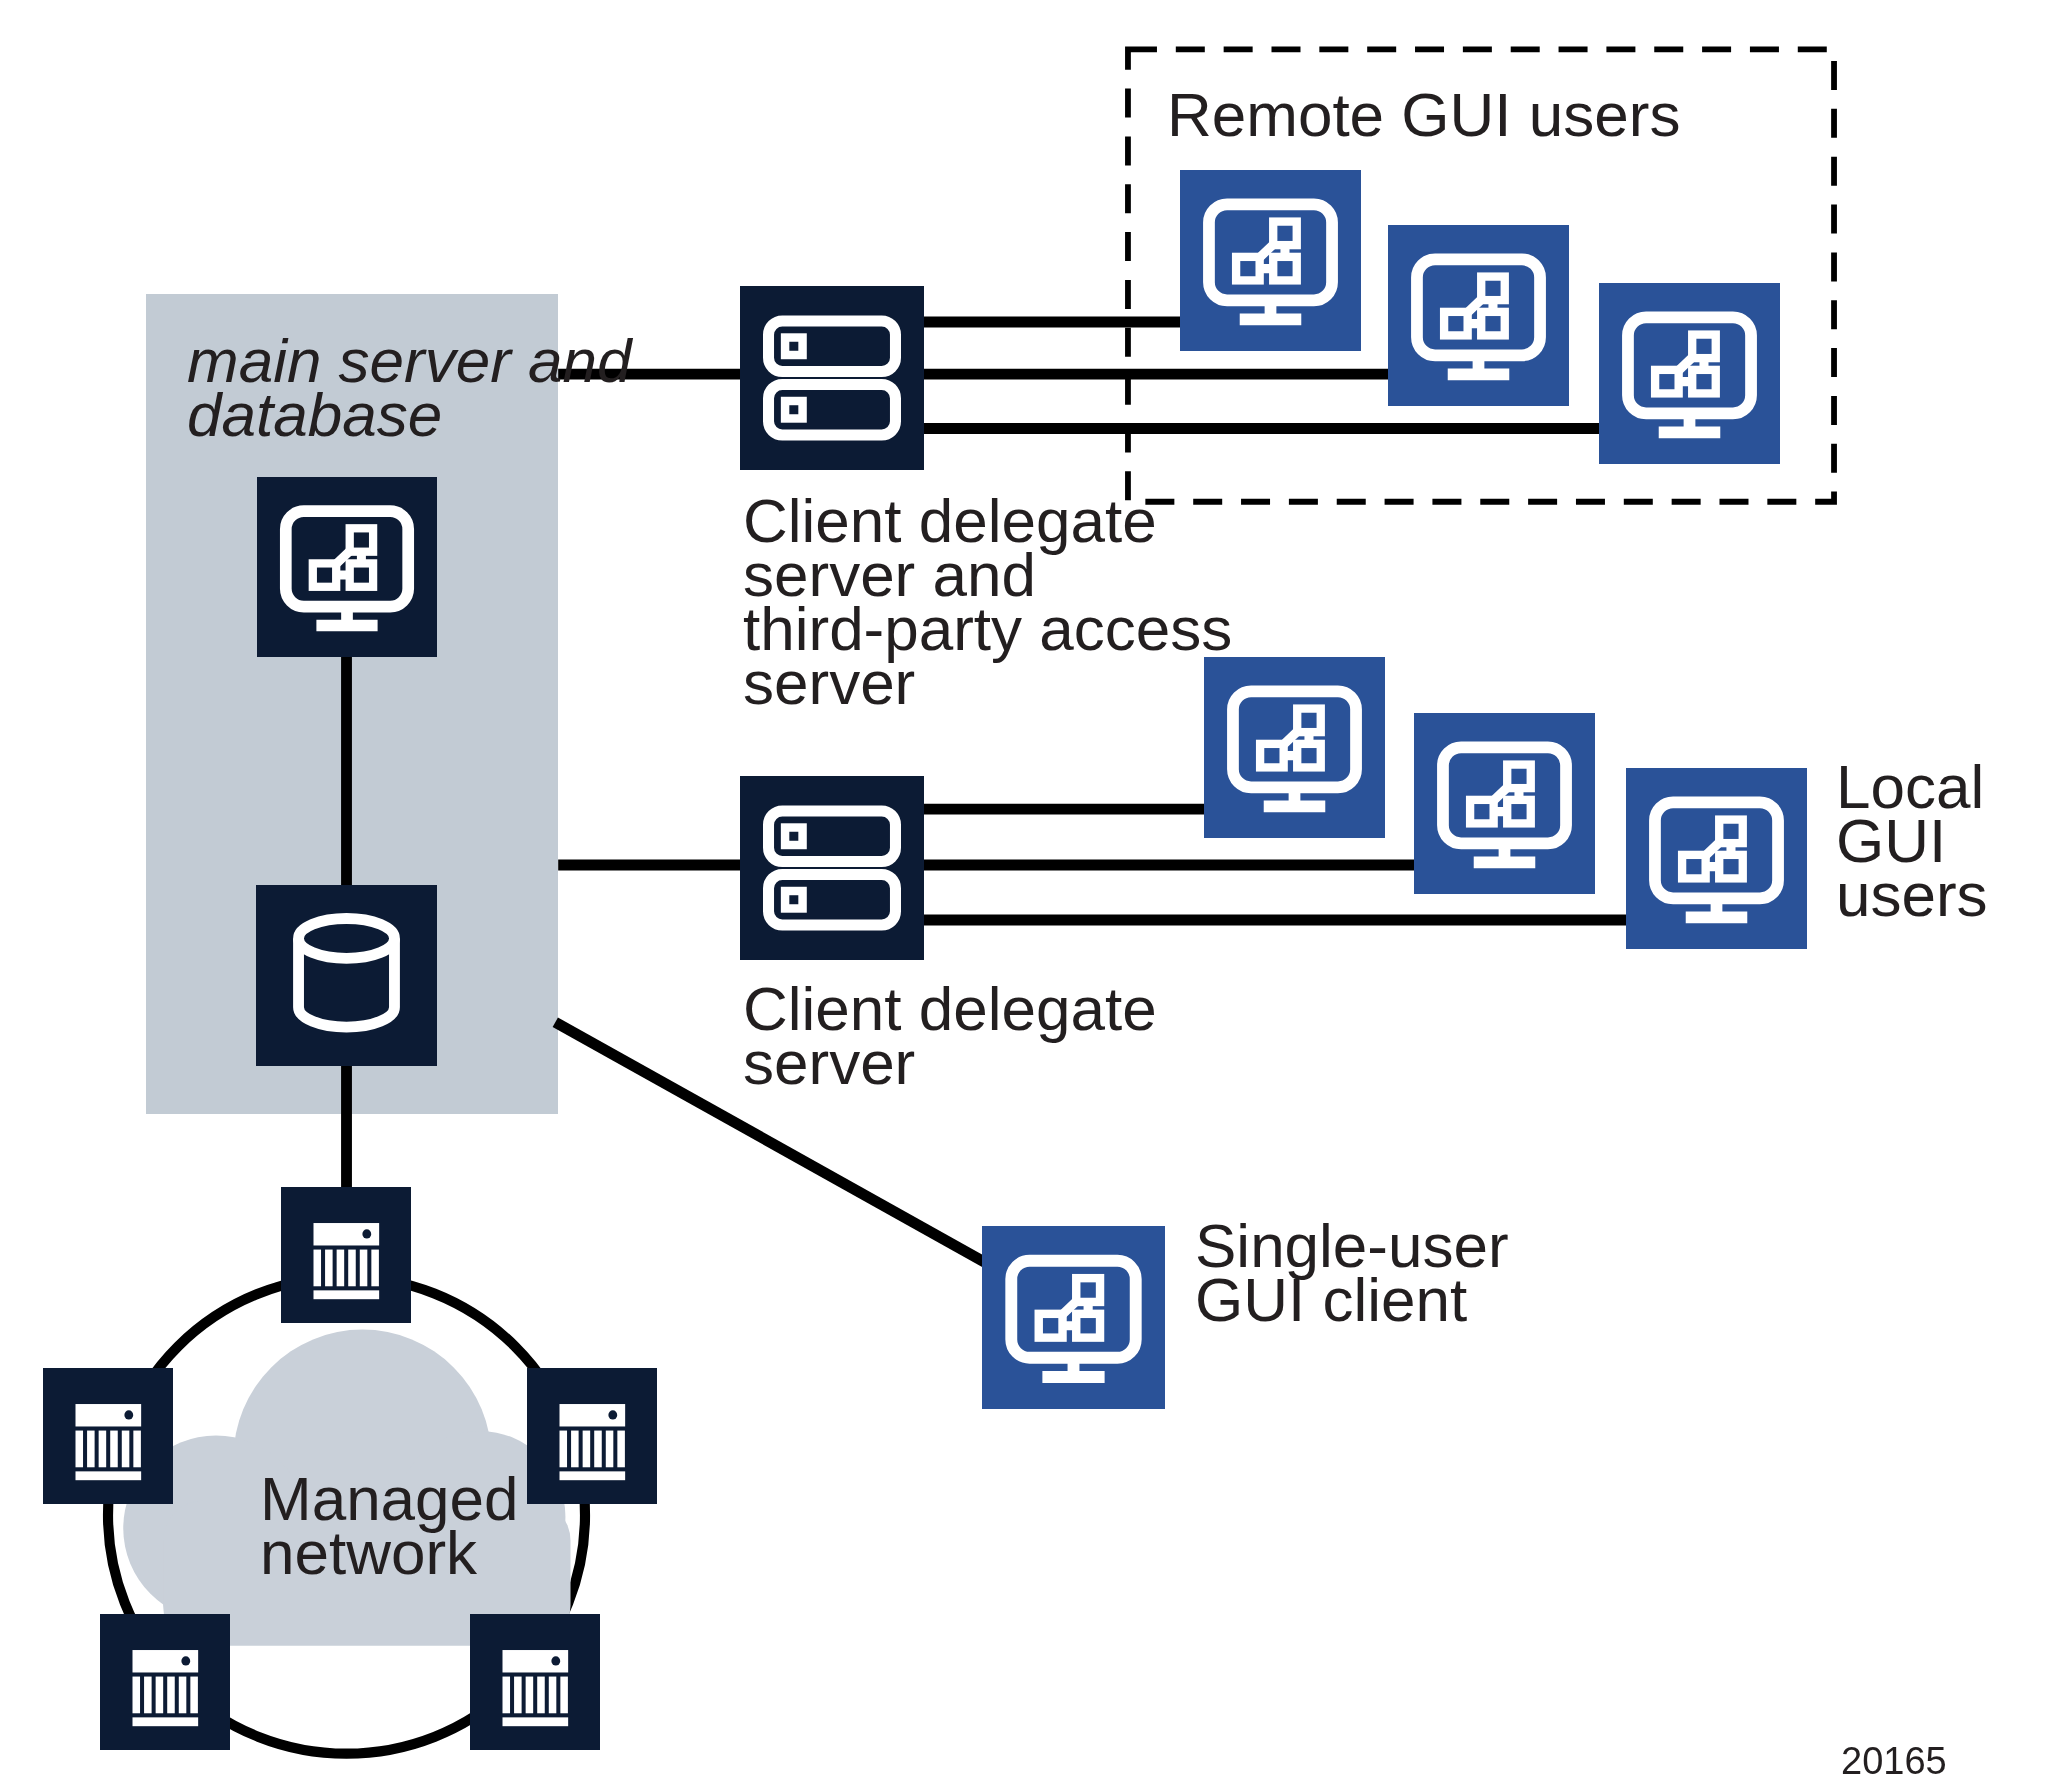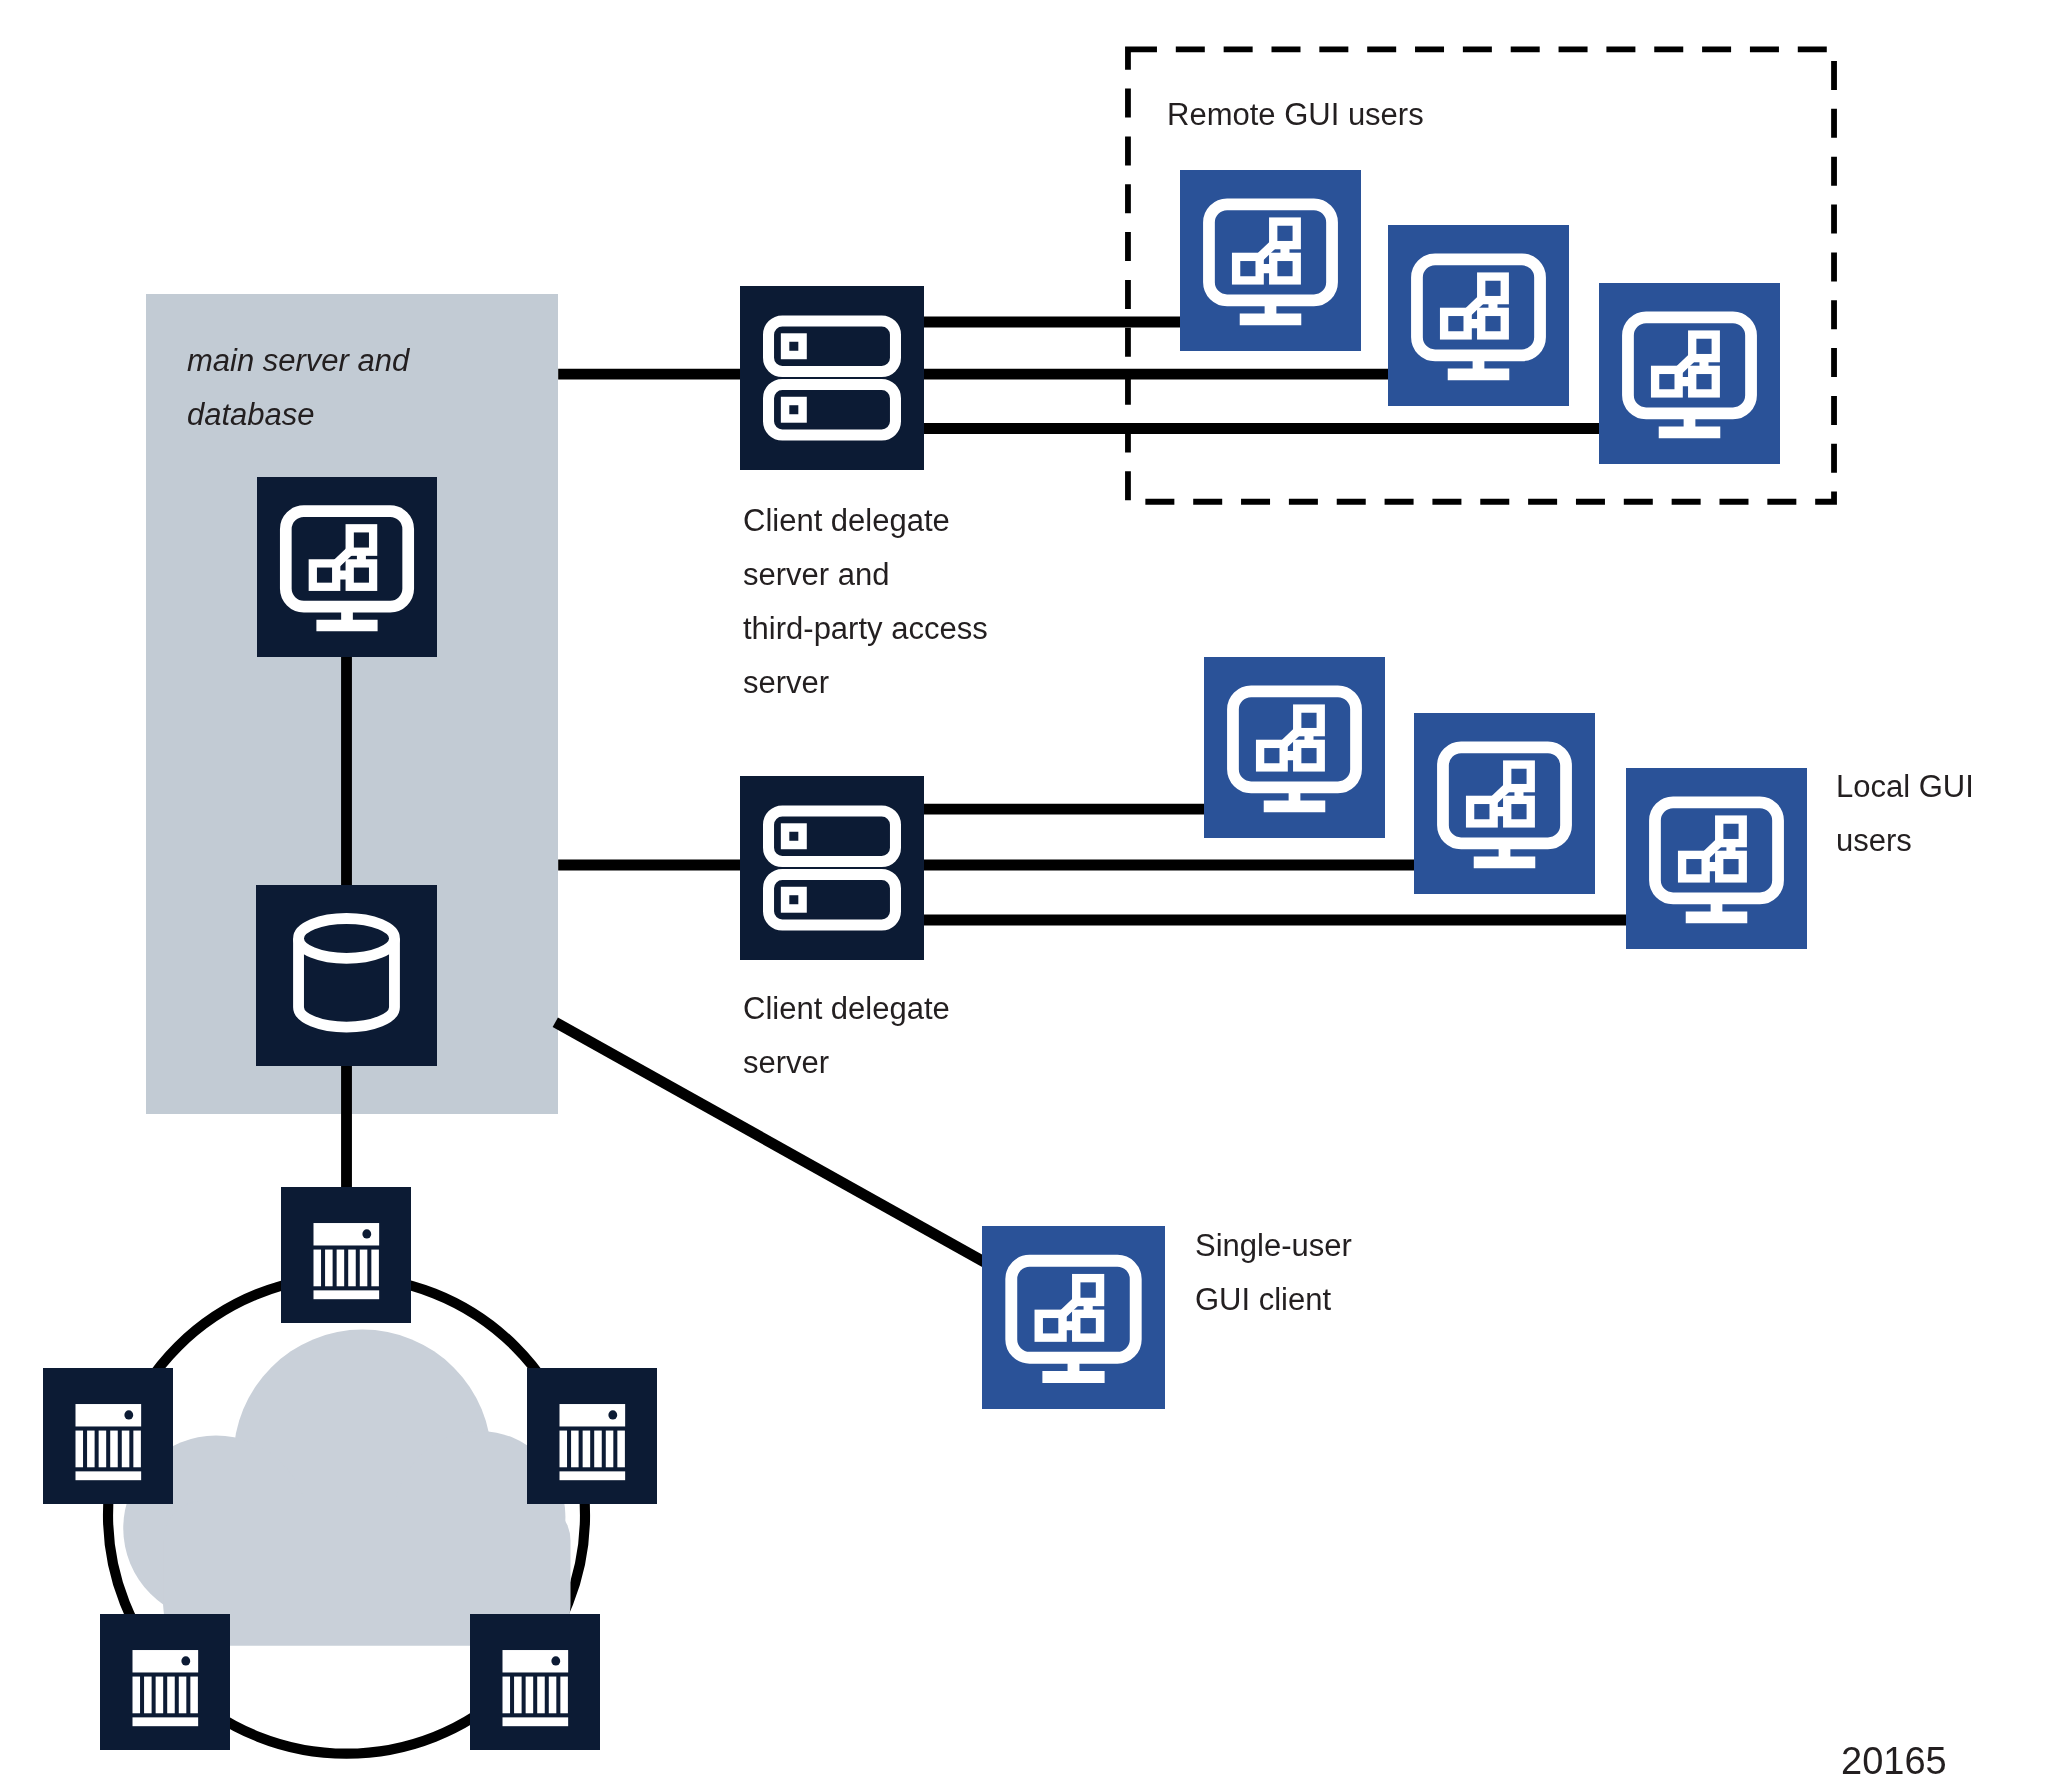--- a/index.html
+++ b/index.html
@@ -5,21 +5,21 @@
   :root{
     --navy:#0c1b34; --blue:#2a5298; --panel-gray:#c2cbd4; --cloud-gray:#c9d0d9;
     --line-black:#000000; --text-dark:#231f20;
   }
   html,body{margin:0;padding:0;background:#fff;}
   #canvas{
     position:relative; width:2066px; height:1785px; background:#fff; overflow:hidden;
     font-family:"Liberation Sans", sans-serif; color:var(--text-dark,#231f20);
   }
   .label{
-    position:absolute; font-size:31px; line-height:54px; white-space:pre-line;
+    position:absolute; font-size:62px; line-height:54px; white-space:pre-line;
     color:var(--text-dark,#231f20); letter-spacing:0;
   }
   .fignum{position:absolute; font-size:38px; line-height:41px; }
   #gray-box{
     position:absolute; left:146px; top:294px; width:412px; height:820px;
     background:var(--panel-gray,#c2cbd4);
   }
   #wires{position:absolute; left:0; top:0; width:2066px; height:1785px;}
   .tile{position:absolute;}
   .tile svg{display:block; width:100%; height:100%;}
@@ -239,16 +239,18 @@
   <div class="label" style="left:743px; top:494px;">Client delegate
 server and
 third-party access
 server</div>
   <div class="label" style="left:743px; top:982px;">Client delegate
 server</div>
   <div class="label" style="left:1836px; top:760px;">Local GUI
 users</div>
   <div class="label" style="left:1195px; top:1219px;">Single-user
 GUI client</div>
+  <div class="label" style="left:260px; top:1472px;">Managed
+network</div>
   <div class="fignum" style="left:1841px; top:1741px; width:217px;">20165</div>
 
 </div>
 
 
 </body></html>

